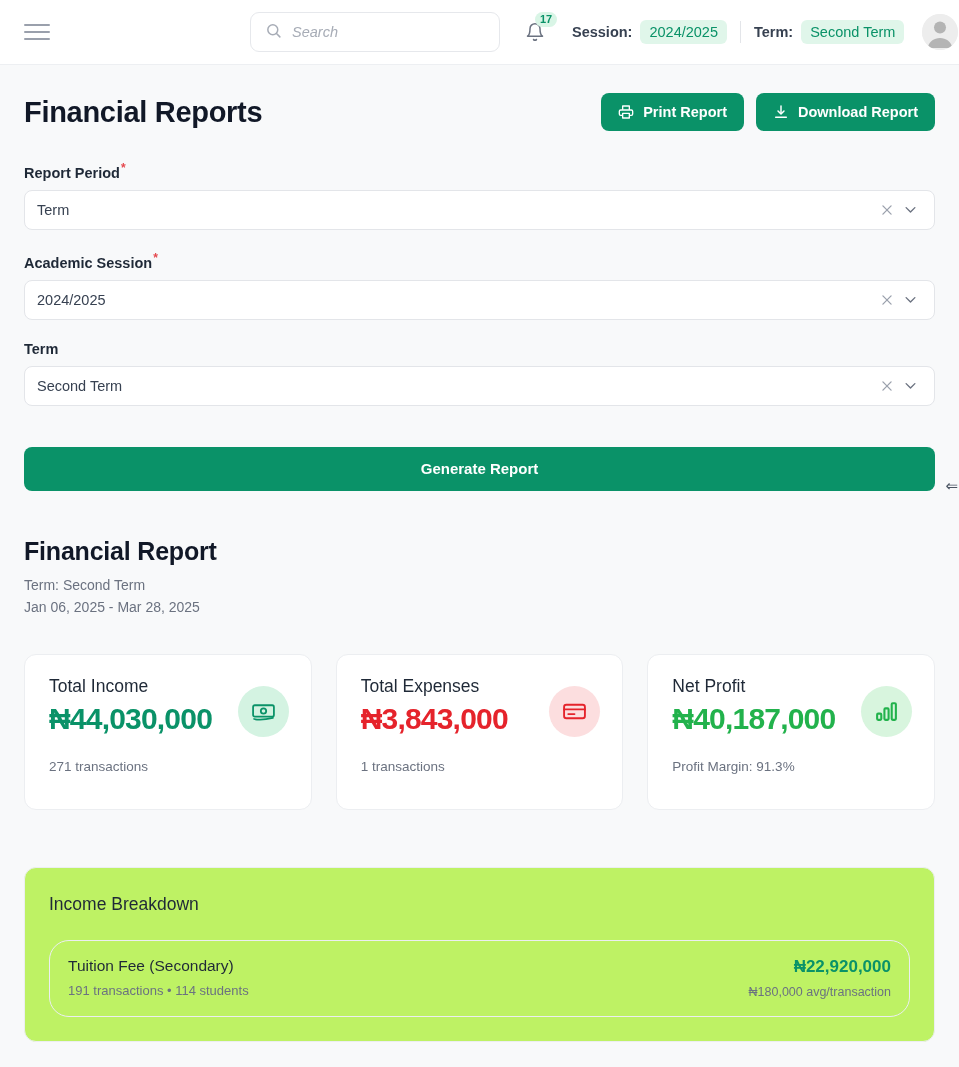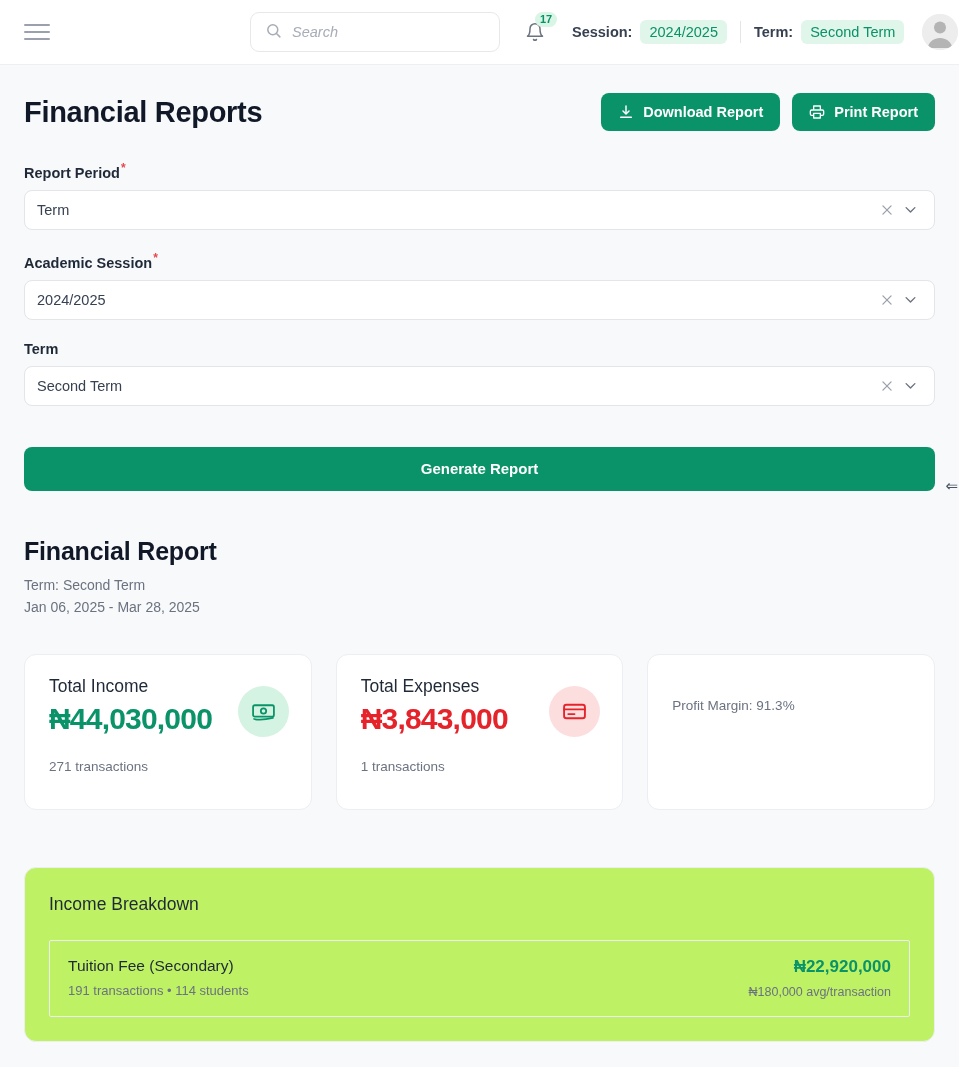--- a/index.html
+++ b/index.html
@@ -314,21 +314,21 @@
     margin-top: 57px;
     padding: 26px 24px 24px 24px;
   }
   .breakdown-title {
     font-size: 17.5px;
     color: #1f2937;
     margin-bottom: 25px;
   }
   .bd-row {
     border: 1px solid #eceef1;
-    border-radius: 2px;
+    border-radius: 20px;
     padding: 16px 18px 17px 18px;
     display: flex;
     align-items: flex-start;
     justify-content: space-between;
     gap: 4px;
   }
   .bd-name {
     font-size: 15.5px;
     color: #1f2937;
     font-weight: normal;
@@ -402,35 +402,35 @@
   </div>
 </div>
 
 <div class="page">
 
   <div class="page-head">
     <div class="page-title">Financial Reports</div>
     <div class="head-actions">
 
       <button class="btn-green">
+        <svg width="16" height="16" viewBox="0 0 24 24" fill="none" stroke="#fff" stroke-width="2" stroke-linecap="round" stroke-linejoin="round">
+          <path d="M7 8V3h10v5"></path>
+          <path d="M6 17H4a2 2 0 0 1-2-2v-4a2 2 0 0 1 2-2h16a2 2 0 0 1 2 2v4a2 2 0 0 1-2 2h-2"></path>
+          <rect x="7" y="14" width="10" height="7"></rect>
+        </svg>
+        <span>Print Report</span>
+      </button>
+
+      <button class="btn-green">
         <svg width="16" height="16" viewBox="0 0 24 24" fill="none" stroke="#fff" stroke-width="2.2" stroke-linecap="round" stroke-linejoin="round">
           <path d="M12 3v11"></path>
             <path d="M7.5 10.5 12 15l4.5-4.5"></path>
             <path d="M4 20h16"></path>
         </svg>
         <span>Download Report</span>
-      </button>
-
-      <button class="btn-green">
-        <svg width="16" height="16" viewBox="0 0 24 24" fill="none" stroke="#fff" stroke-width="2" stroke-linecap="round" stroke-linejoin="round">
-          <path d="M7 8V3h10v5"></path>
-          <path d="M6 17H4a2 2 0 0 1-2-2v-4a2 2 0 0 1 2-2h16a2 2 0 0 1 2 2v4a2 2 0 0 1-2 2h-2"></path>
-          <rect x="7" y="14" width="10" height="7"></rect>
-        </svg>
-        <span>Print Report</span>
       </button>
     </div>
   </div>
 
   <div class="form-area">
 
     <div class="field">
       <label class="field-label">
         <span>Report Period</span><span class="req">*</span>
       </label>
@@ -529,20 +529,33 @@
             <rect x="2" y="5.5" width="20" height="13" rx="2.2"></rect>
             <line x1="2" y1="10" x2="22" y2="10"></line>
             <line x1="6" y1="14.5" x2="12" y2="14.5"></line>
           </svg>
         </div>
       </div>
       <div class="card-foot">1 transactions</div>
     </div>
 
     <div class="card">
+      <div class="card-row">
+        <div class="card-texts">
+          <div class="card-label">Net Profit</div>
+          <div class="card-value" style="color:#22b24c">₦40,187,000</div>
+        </div>
+        <div class="card-icon" style="background:#d8f5de">
+          <svg width="25" height="25" viewBox="0 0 24 24" fill="none" stroke="#22b24c" stroke-width="2" stroke-linecap="round" stroke-linejoin="round">
+            <rect x="3" y="14" width="4" height="6" rx="1"></rect>
+            <rect x="10" y="9" width="4" height="11" rx="1"></rect>
+            <rect x="17" y="4" width="4" height="16" rx="1"></rect>
+          </svg>
+        </div>
+      </div>
       <div class="card-foot">Profit Margin: 91.3%</div>
     </div>
   </div>
 
   <div class="breakdown">
     <div class="breakdown-title">Income Breakdown</div>
 
     <div class="bd-row">
       <div>
         <div class="bd-name">Tuition Fee (Secondary)</div>

